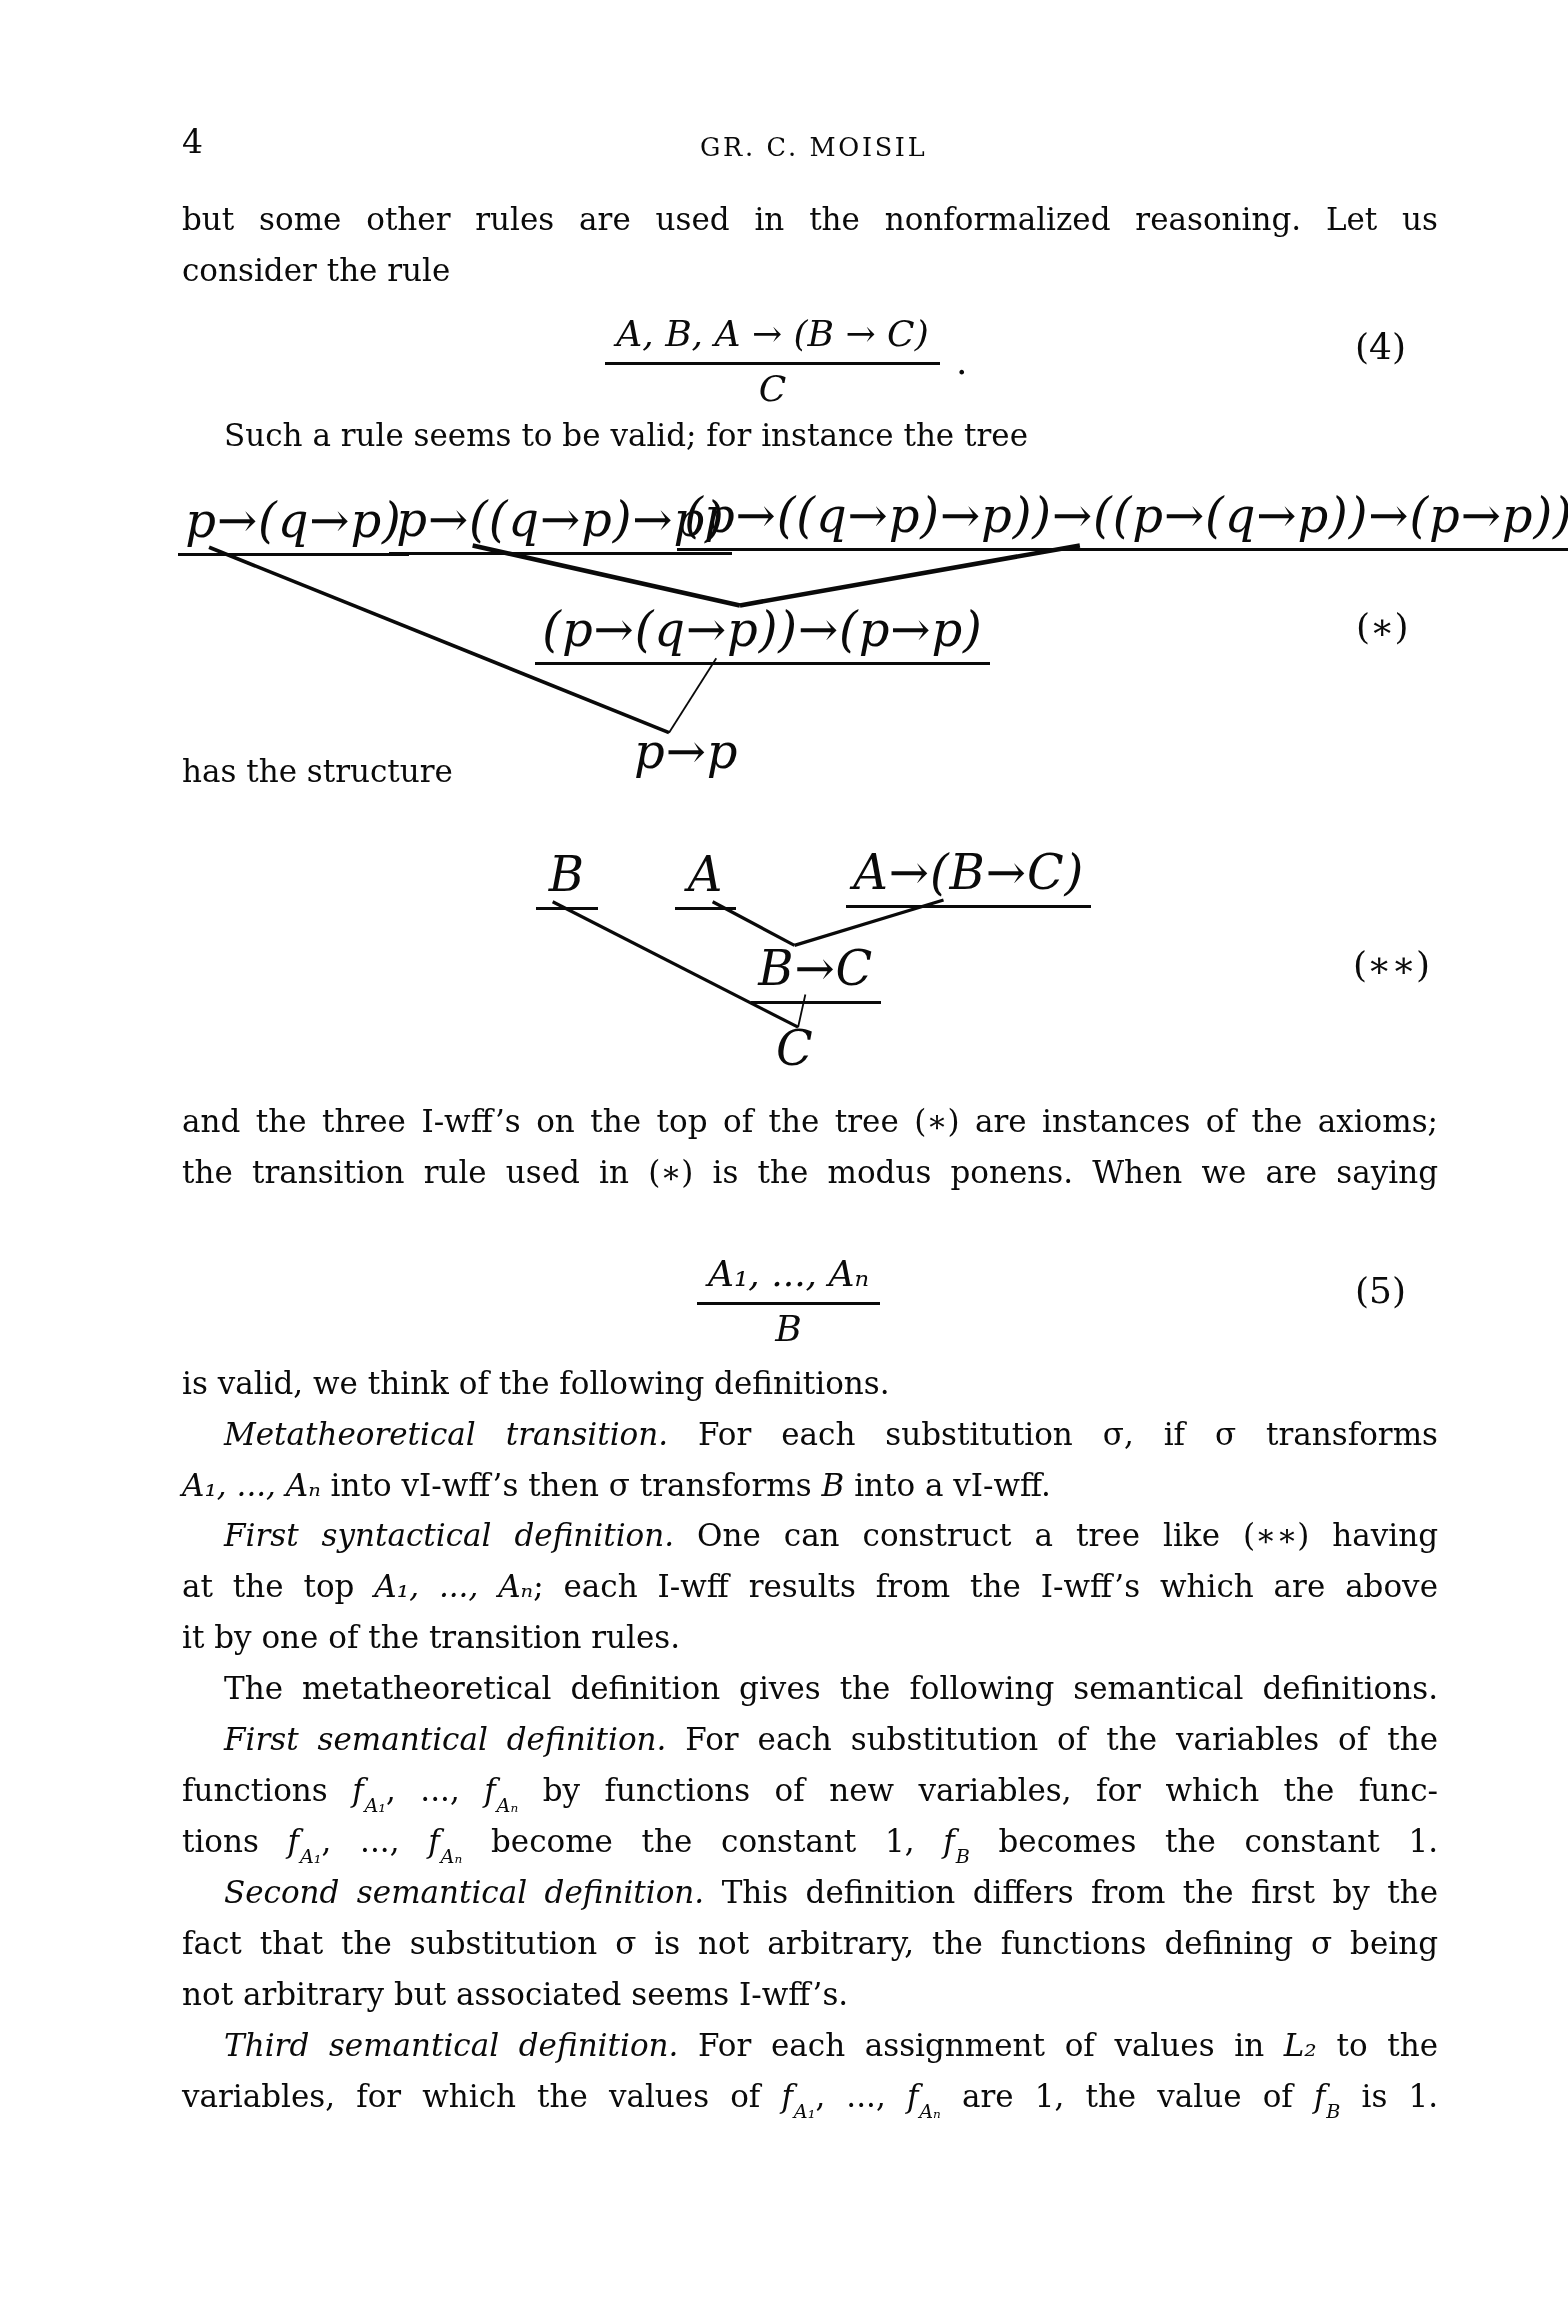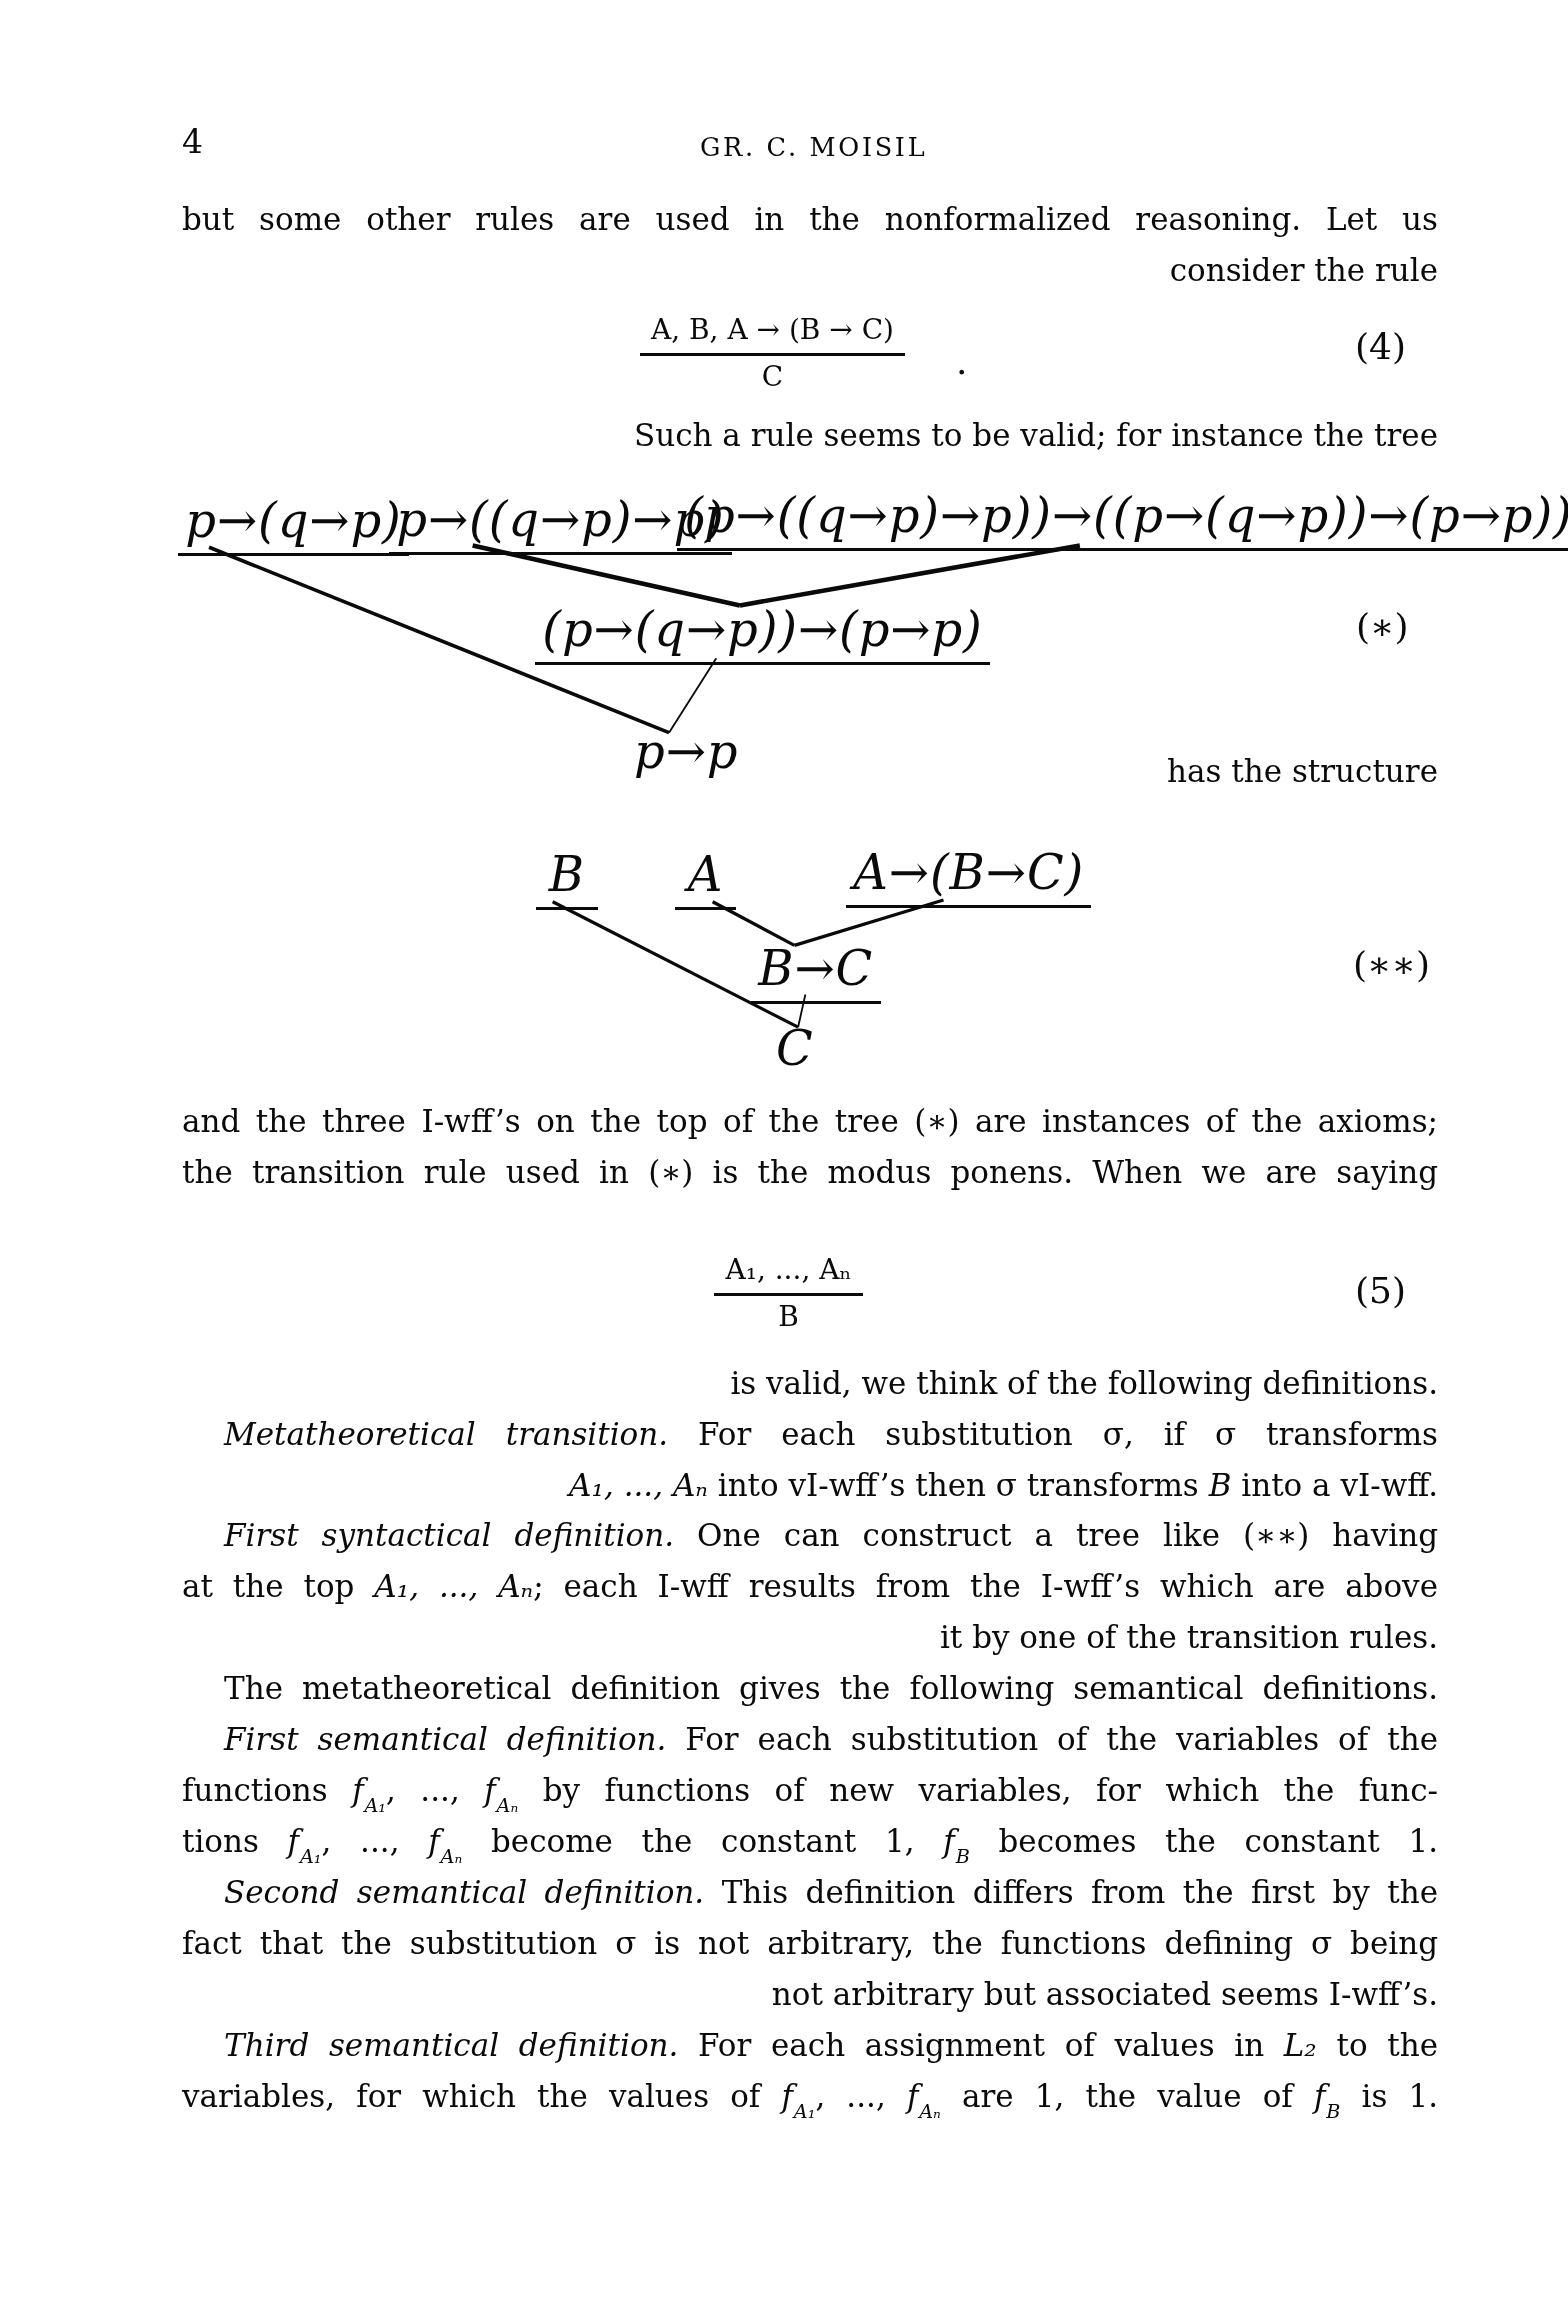--- a/index.html
+++ b/index.html
@@ -8,39 +8,39 @@
     width:1568px;height:2318px;
     background:#ffffff;
     color:#0a0a0a;
     font-family:"DejaVu Serif","DejaVu Sans",serif;
     overflow:hidden;
   }
   .pnum{position:absolute;left:182px;top:125px;font-size:33px;line-height:1;}
   .rhead{position:absolute;left:700px;top:135px;font-size:25.5px;letter-spacing:2.7px;line-height:1;}
   .line{
     position:absolute;left:182px;width:1256px;
-    font-size:31px;line-height:1.25;white-space:nowrap;text-align:right;
+    font-size:31px;line-height:1.25;white-space:nowrap;
   }
   .jl{text-align:justify;text-align-last:justify;}
   .ind{text-indent:42px;}
   .it{font-style:italic;}
   sub.s{font-size:62%;font-style:italic;vertical-align:sub;position:relative;top:0.18em;margin-left:0.9px;letter-spacing:0;}
   
   .tf{
     position:absolute;font-style:italic;font-size:48px;line-height:1;
     padding:0 7.3px 9px 7.3px;border-bottom:3.6px solid #0a0a0a;
     letter-spacing:0.9px;white-space:nowrap;
   }
   .tf.wide{padding:0 12.7px 9px 12.7px;}
   .tf.nb{border-bottom:none;padding:0;}
   .tag{position:absolute;font-size:35px;line-height:1;white-space:nowrap;}
   
   .frac{
-    position:absolute;text-align:center;font-size:28px;line-height:1.05;
-    white-space:nowrap;
+    position:absolute;text-align:center;font-size:36px;line-height:1.05;
+    font-style:italic;white-space:nowrap;
   }
   .frac .num{display:inline-block;padding:0 11px 9px 11px;border-bottom:3.6px solid #0a0a0a;}
   .frac .den{margin-top:5.5px;}
   .fper{position:absolute;font-size:36px;line-height:1;}
   svg.overlay{position:absolute;left:0;top:0;pointer-events:none;}
 </style>
 </head>
 <body>
 
 <div class="page">

